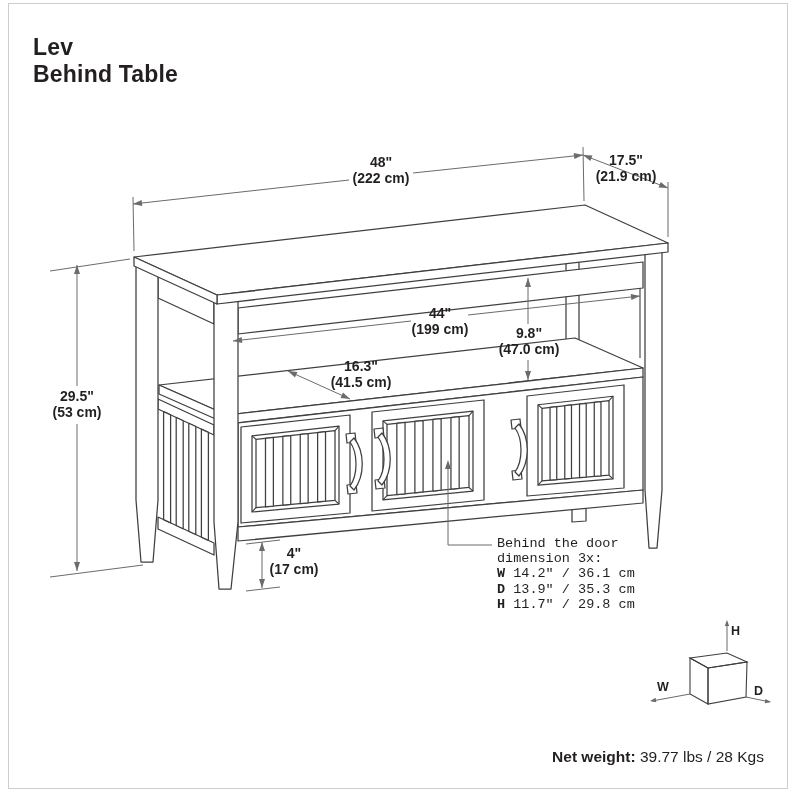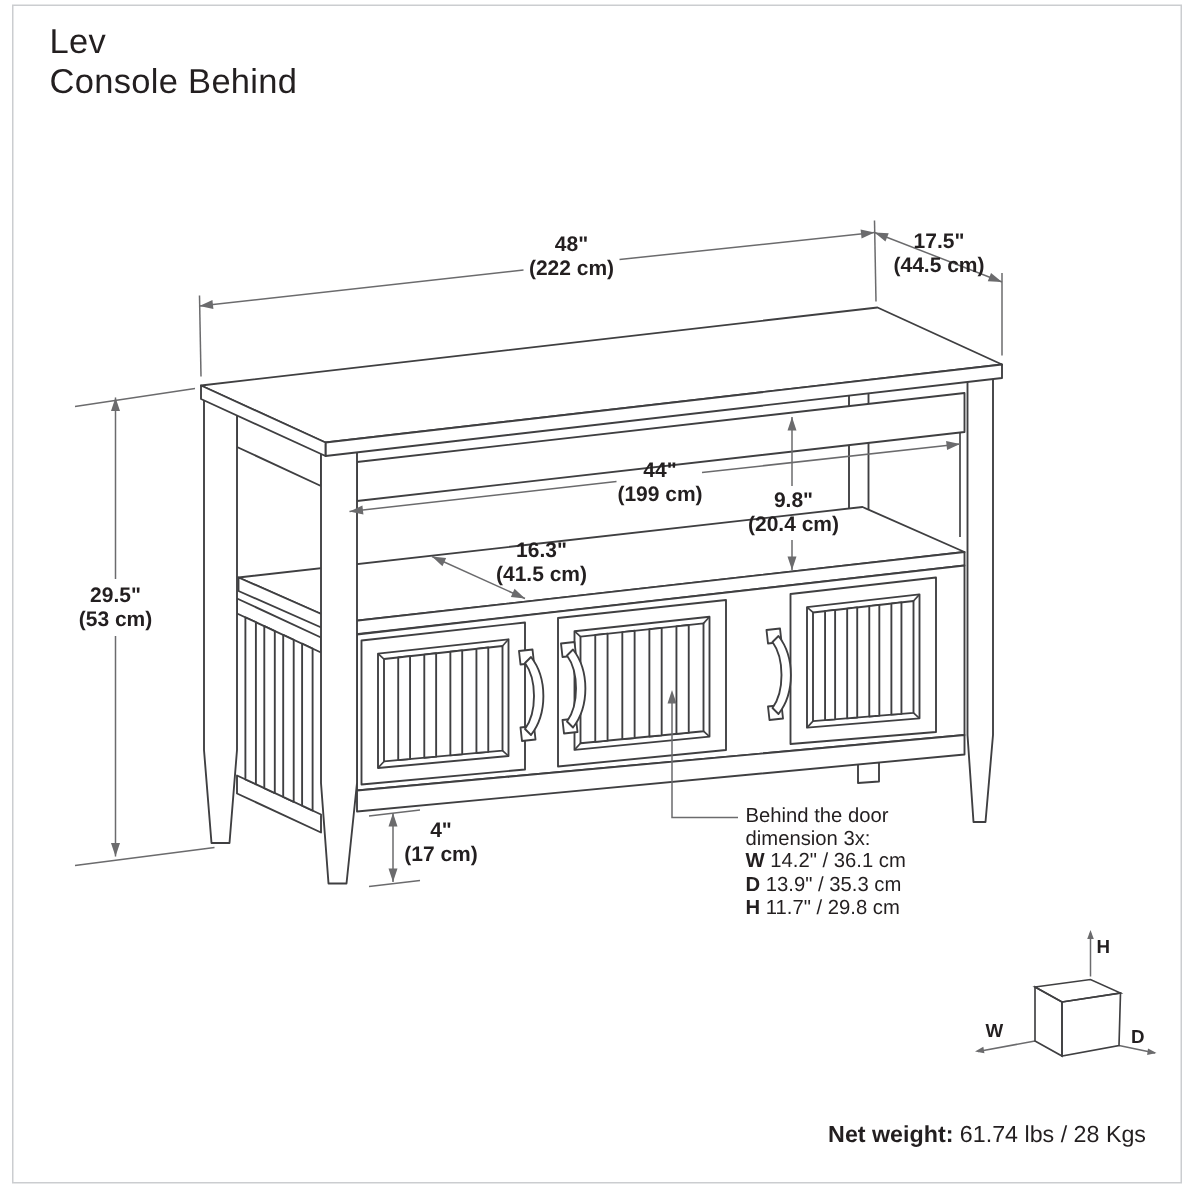--- a/index.html
+++ b/index.html
@@ -6,23 +6,23 @@
   body{width:800px;height:800px;position:relative;overflow:hidden;
        font-family:"Liberation Sans",sans-serif;color:#231f20;}
   #frame{position:absolute;left:8px;top:3px;width:778px;height:784px;
          border:1px solid #cbcdd0;pointer-events:none;}
   #art{position:absolute;left:0;top:0;}
   .wf{fill:#ffffff;stroke:#3f3f41;stroke-width:1.25;stroke-linejoin:round;}
   .ln{fill:none;stroke:#3f3f41;stroke-width:1.1;}
   .dl{fill:none;stroke:#6b6b6d;stroke-width:1;}
   .ah{fill:#6b6b6d;stroke:none;}
   .txt{position:absolute;white-space:nowrap;}
-  .title{left:33px;top:14px;font-size:23px;line-height:27px;font-weight:400;letter-spacing:.2px;}
+  .title{left:33px;top:34px;font-size:23px;line-height:27px;font-weight:700;letter-spacing:.2px;}
   .dim{transform:translateX(-50%);text-align:center;font-size:14px;line-height:15.5px;font-weight:600;}
-  .callout{left:497px;top:536px;font-size:13.5px;line-height:15.2px;font-weight:400;}
+  .callout{left:497px;top:536px;font-size:13.5px;line-height:15.2px;font-weight:400;font-family:Liberation Mono, monospace;}
   .callout b{font-weight:700;}
   .netweight{right:36px;top:748px;font-size:15.5px;font-weight:400;}
   .netweight b{font-weight:700;}
   .cubelabel{font-size:12.5px;font-weight:700;}
 </style>
 </head>
 <body>
 
 <svg id="art" width="800" height="800" viewBox="0 0 800 800">
 
@@ -148,42 +148,42 @@
     <path class="ln" d="M690,658 L727,653 L747,662 L708,668 Z"></path>
     <path class="ln" d="M690,658 L708,668 L708,704 L690,694 Z"></path>
     <path class="ln" d="M708,668 L747,662 L746,697 L708,704 Z"></path>
   </g>
 </svg>
 
 <div id="frame"></div>
 
 <div class="txt title">
   <div>Lev</div>
-  <div>Console Behind</div>
+  <div>Behind Table</div>
 </div>
 
 <div class="txt dim" style="left:381px;top:155px">
   <div>48"</div>
   <div>(222 cm)</div>
 </div>
 <div class="txt dim" style="left:626px;top:153px">
   <div>17.5"</div>
-  <div>(44.5 cm)</div>
+  <div>(21.9 cm)</div>
 </div>
 <div class="txt dim" style="left:77px;top:389px">
   <div>29.5"</div>
   <div>(53 cm)</div>
 </div>
 <div class="txt dim" style="left:440px;top:306px">
   <div>44"</div>
   <div>(199 cm)</div>
 </div>
 <div class="txt dim" style="left:529px;top:326px">
   <div>9.8"</div>
-  <div>(20.4 cm)</div>
+  <div>(47.0 cm)</div>
 </div>
 <div class="txt dim" style="left:361px;top:359px">
   <div>16.3"</div>
   <div>(41.5 cm)</div>
 </div>
 <div class="txt dim" style="left:294px;top:546px">
   <div>4"</div>
   <div>(17 cm)</div>
 </div>
 
@@ -194,14 +194,14 @@
   <div><b>D</b> <span>13.9" / 35.3 cm</span></div>
   <div><b>H</b> <span>11.7" / 29.8 cm</span></div>
 </div>
 
 <div class="txt cubelabel" style="left:731px;top:624px">H</div>
 <div class="txt cubelabel" style="left:657px;top:680px">W</div>
 <div class="txt cubelabel" style="left:754px;top:684px">D</div>
 
 <div class="txt netweight">
   <b>Net weight:</b>
-  <span>61.74 lbs / 28 Kgs</span>
+  <span>39.77 lbs / 28 Kgs</span>
 </div>
 
 </body></html>

